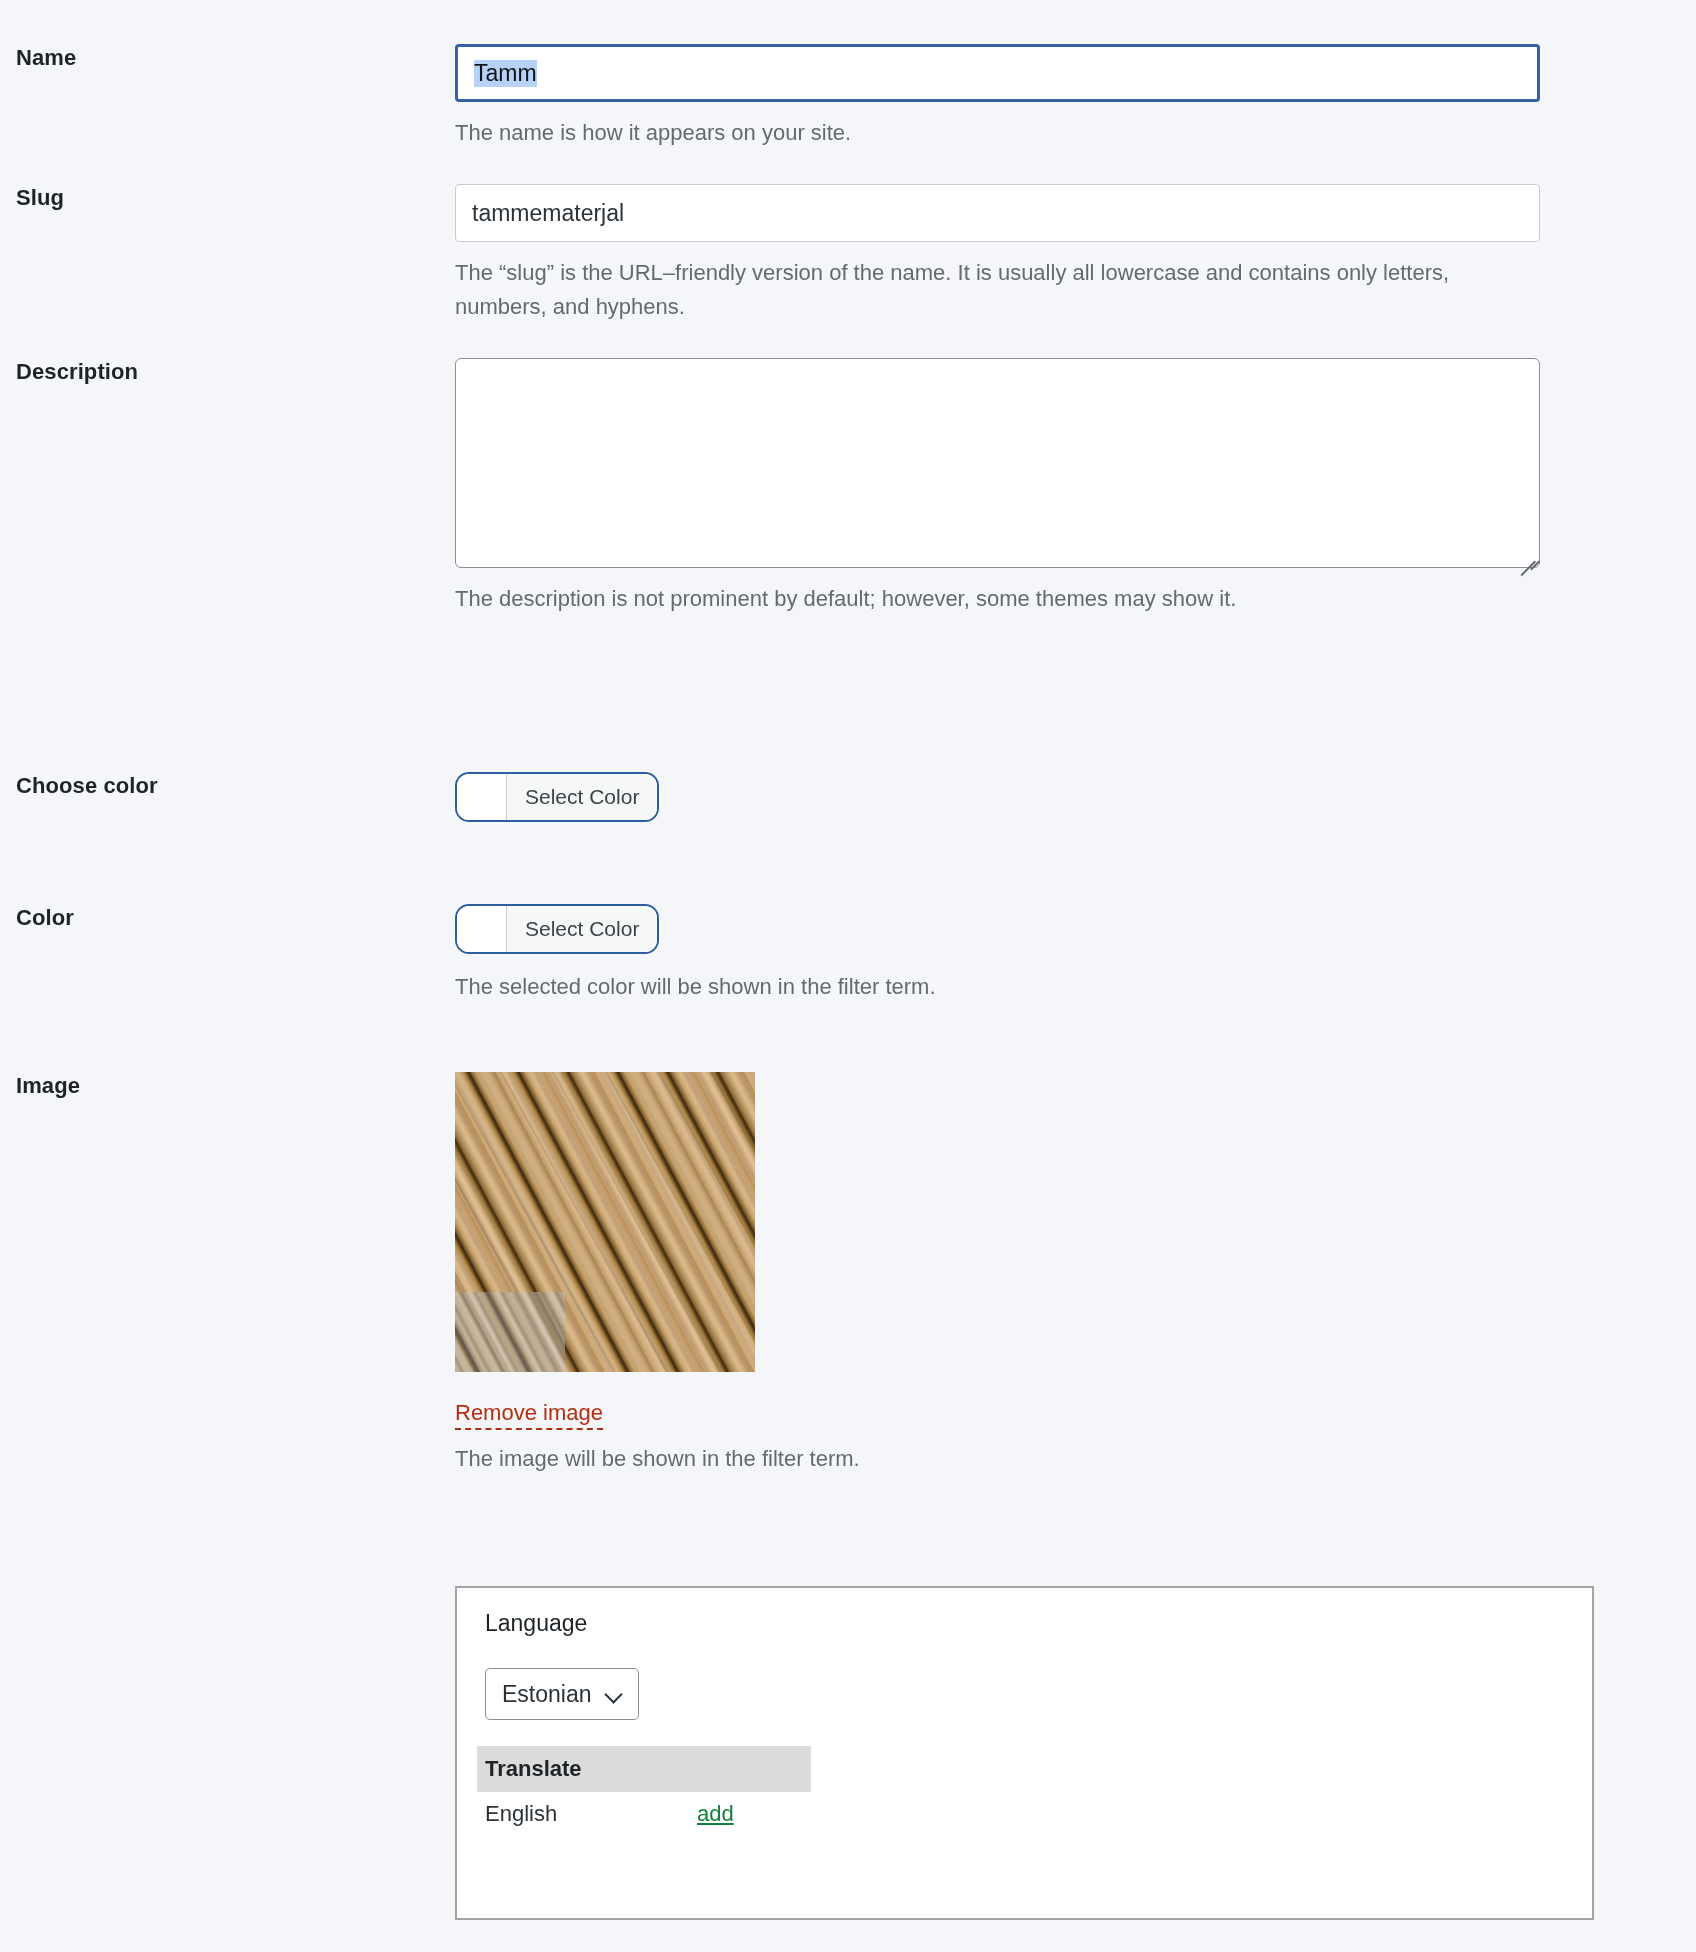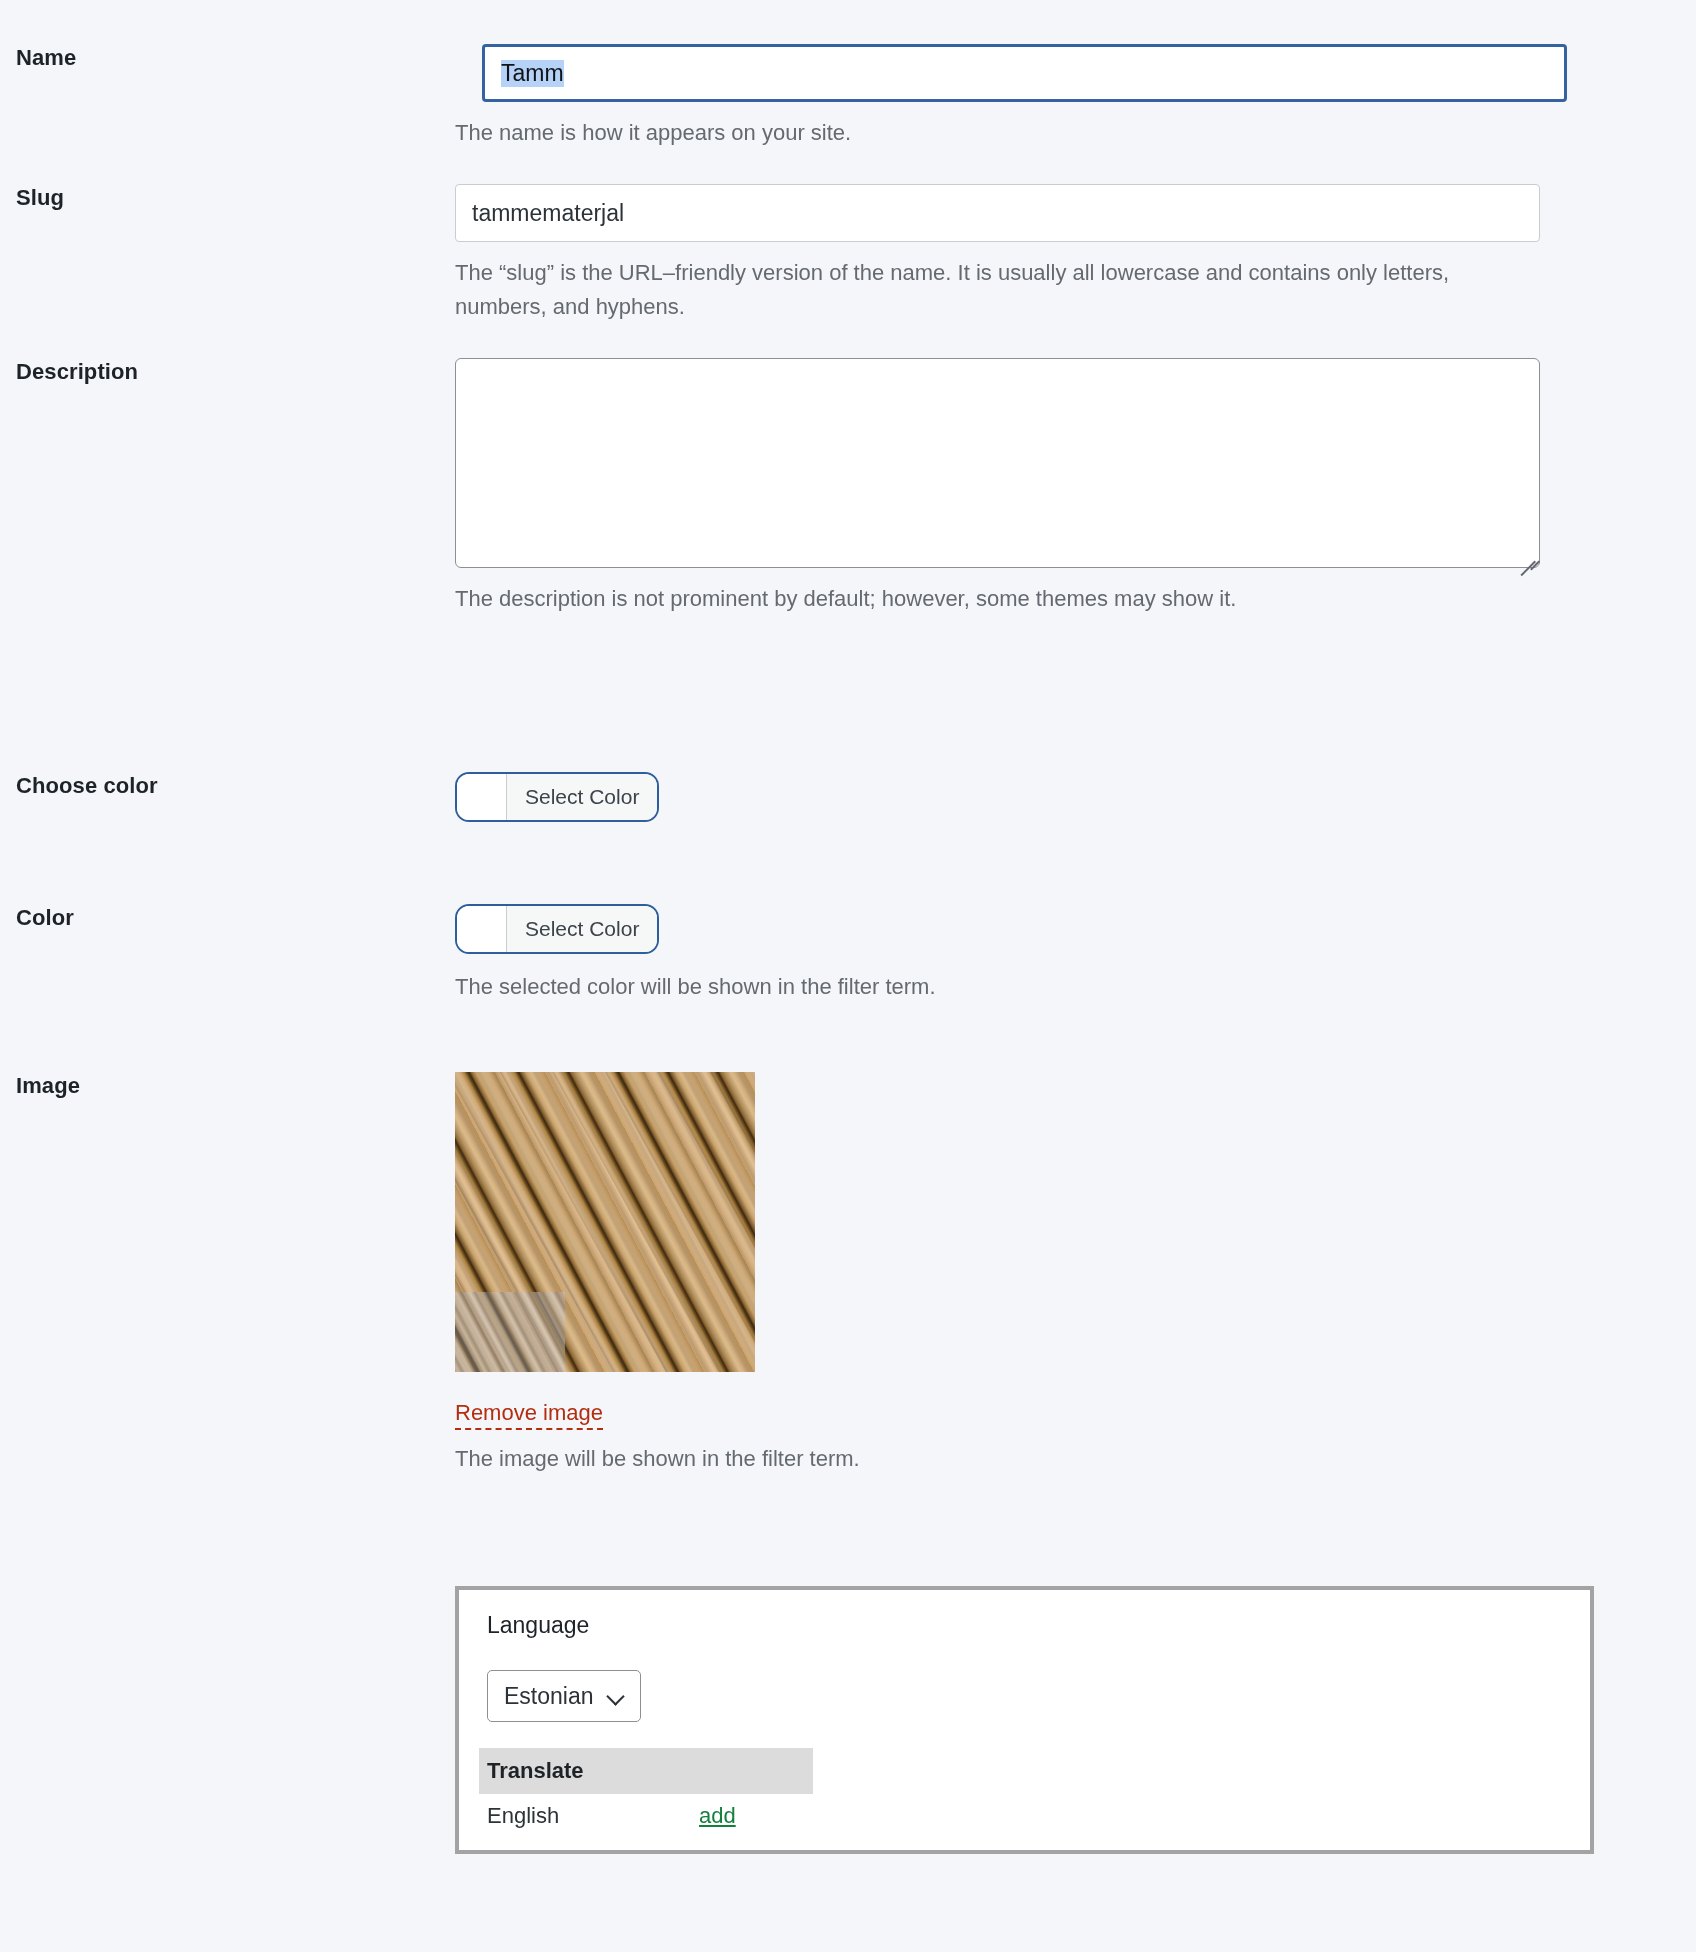--- a/index.html
+++ b/index.html
@@ -53,21 +53,20 @@
     border: 1px solid #c9ccd1;
     border-radius: 4px;
     display: flex;
     align-items: center;
     padding: 0 16px;
     font-size: 23px;
     color: #2c3338;
   }
   .input-shell.focused {
     border: 3px solid #3562a0;
-    margin-left: 27px;
   }
 
   
   .textarea-shell {
     position: relative;
     width: 1085px;
     height: 210px;
     background: #ffffff;
     border: 1px solid #8c8f94;
     border-radius: 6px;
@@ -192,23 +191,23 @@
     padding-bottom: 2px;
     cursor: pointer;
   }
 
   
   .lang-panel {
     position: absolute;
     left: 455px;
     top: 1586px;
     width: 1139px;
-    height: 268px;
-    background: #ffffff;
-    border: 4px solid #a3a3a3;
+    height: 334px;
+    background: #ffffff;
+    border: 2px solid #a3a3a3;
     box-sizing: border-box;
   }
   .lang-title {
     position: absolute;
     left: 28px;
     top: 22px;
     font-size: 23px;
     color: #1d2327;
   }
   .lang-select {

